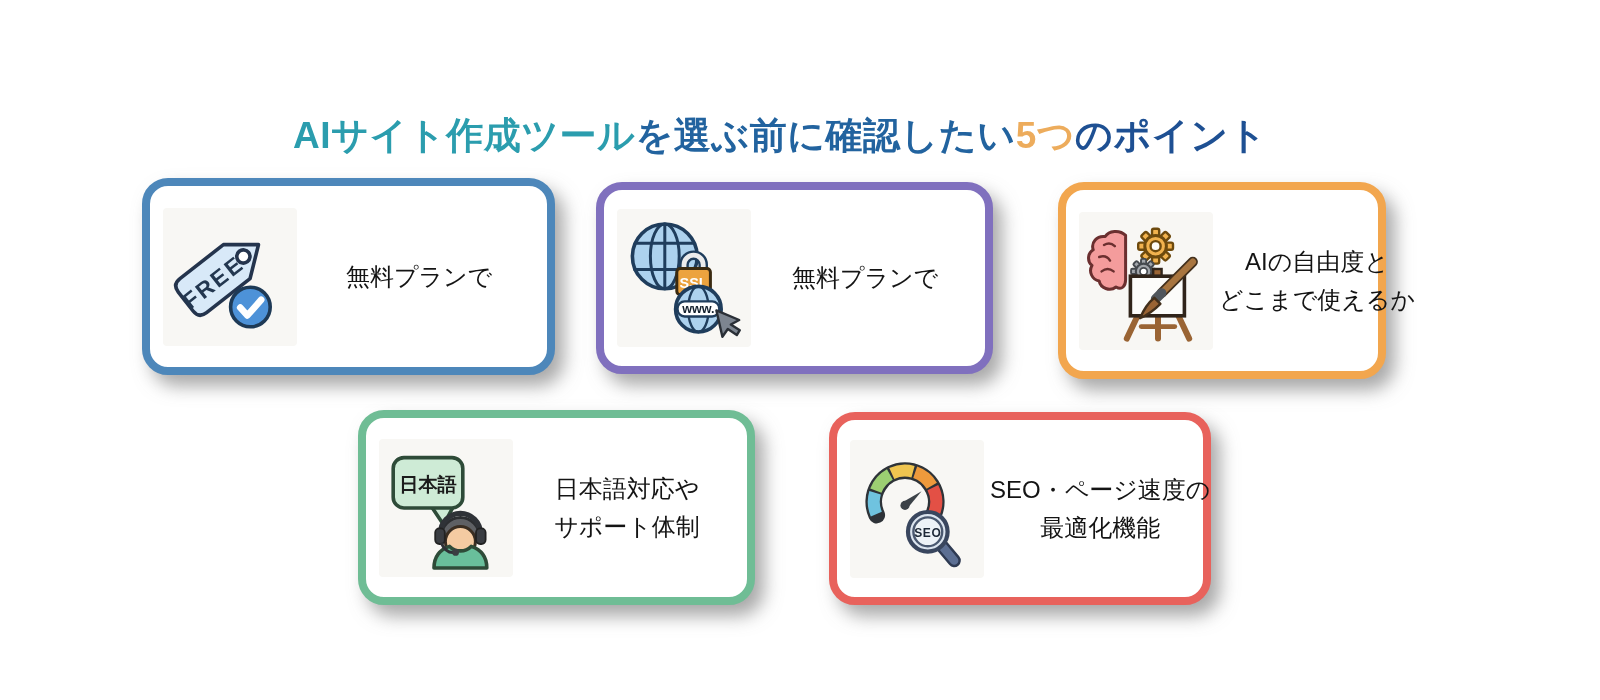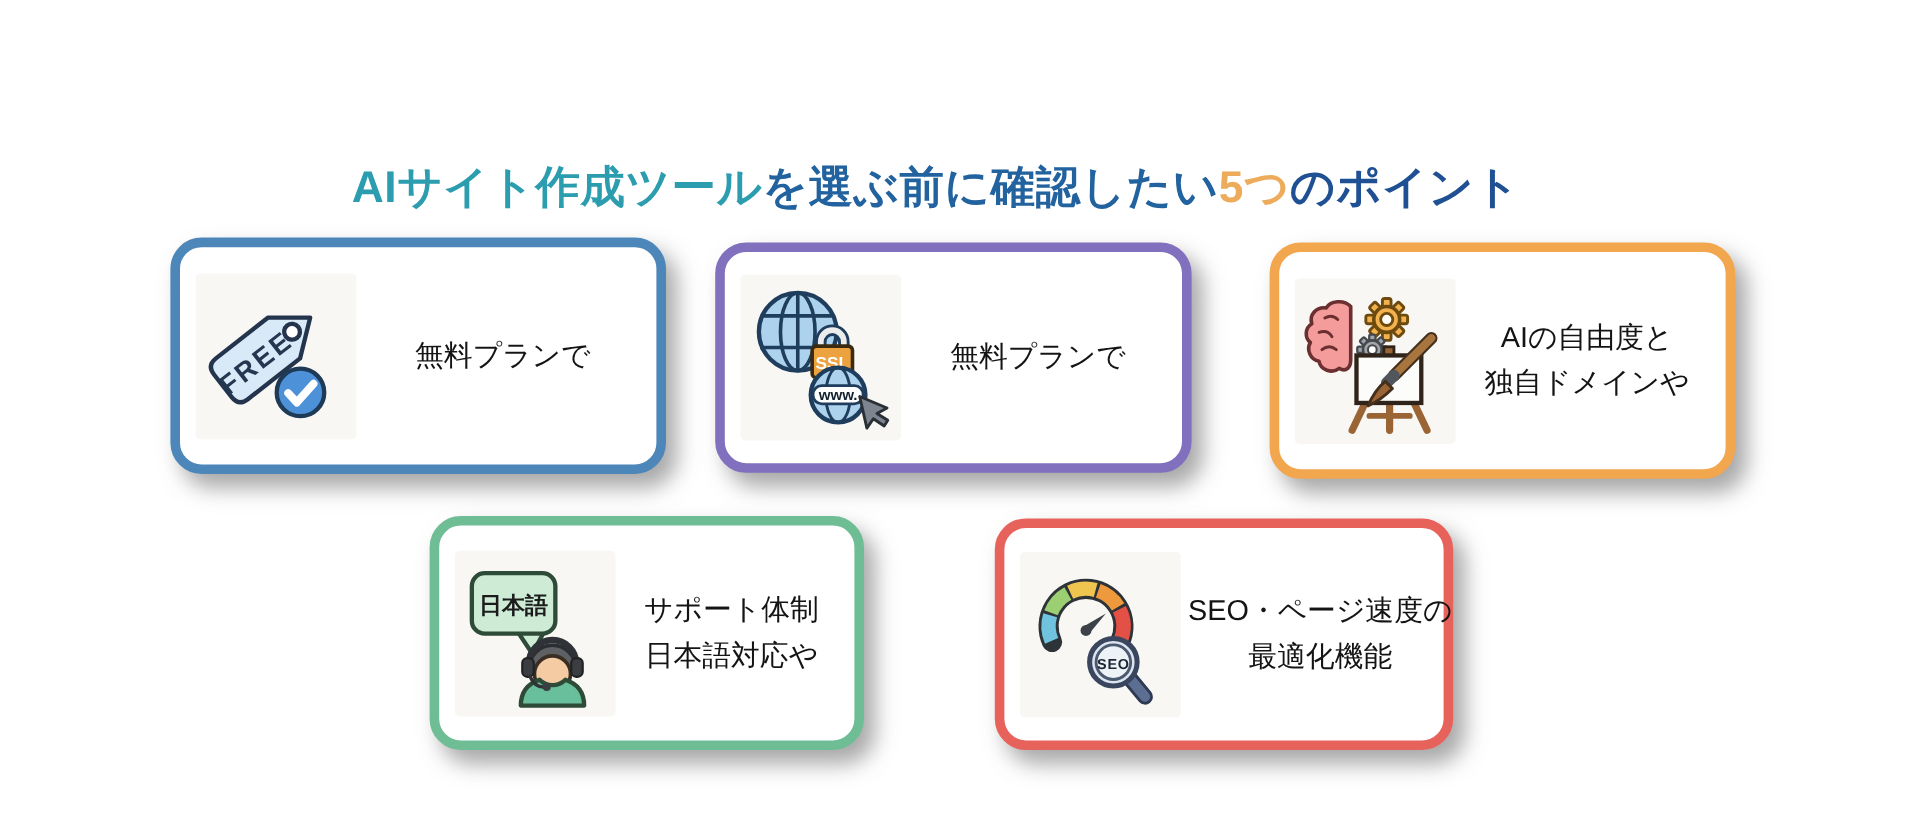--- a/index.html
+++ b/index.html
@@ -3,21 +3,21 @@
 <meta charset="utf-8">
 <style>
   html,body{margin:0;padding:0;}
   body{
     width:1600px;height:700px;
     background:#ffffff;
     font-family:"Liberation Sans","DejaVu Sans",sans-serif;
     overflow:hidden;
     position:relative;
   }
-  .canvas{position:absolute;inset:0;margin-top:20px;}
+  .canvas{position:absolute;inset:0;}
 
   .page-title{
     position:absolute;
     top:86px;left:0;width:1560px;
     text-align:center;
     font-size:37px;
     font-weight:700;
     letter-spacing:0.5px;
     white-space:nowrap;
   }
@@ -27,22 +27,22 @@
     box-sizing:border-box;
     background:#ffffff;
     border:8px solid #888;
     border-radius:26px;
     box-shadow:9px 11px 18px rgba(96,96,96,0.55);
     display:flex;
     align-items:center;
   }
   .card-1{left:142px;top:178px;width:413px;height:197px;}
   .card-2{left:596px;top:182px;width:397px;height:192px;}
-  .card-3{left:1058px;top:182px;width:388px;height:197px;}
-  .card-4{left:358px;top:410px;width:362px;height:195px;}
+  .card-3{left:1058px;top:182px;width:328px;height:197px;}
+  .card-4{left:358px;top:410px;width:397px;height:195px;}
   .card-5{left:829px;top:412px;width:382px;height:193px;}
 
   .icon-box{
     width:134px;height:138px;
     margin-left:13px;
     flex:0 0 auto;
     display:flex;align-items:center;justify-content:center;
     background:#f8f7f4;
     border-radius:4px;
   }
@@ -146,43 +146,43 @@
         <path d="M46 88 H74" stroke="#9A6434" stroke-width="4" stroke-linecap="round"></path>
         <rect x="37" y="46" width="45" height="33" fill="#FCFCFA" stroke="#30241A" stroke-width="3"></rect>
         <line x1="89" y1="34" x2="63" y2="60" stroke="#43301C" stroke-width="8.5" stroke-linecap="round"></line>
         <line x1="89" y1="34" x2="63" y2="60" stroke="#A8753F" stroke-width="5.5" stroke-linecap="round"></line>
         <line x1="63" y1="60" x2="58" y2="65" stroke="#50565C" stroke-width="8" stroke-linecap="round"></line>
         <path d="M57 64 C52 68 48 74 45 81 C52 78 58 73 62 69 Z" fill="#9A6434" stroke="#43301C" stroke-width="2" stroke-linejoin="round"></path>
       </svg>
     </div>
     <div class="card-text">
       <div>AIの自由度と</div>
-      <div>独自ドメインや</div>
+      <div>どこまで使えるか</div>
     </div>
   </div>
 
   <div class="card card-4" style="border-color: rgb(111, 189, 149);">
     <div class="icon-box">
       <svg width="120" height="120" viewBox="0 0 100 100">
         <path d="M38 49 L48 64 L56 49 Z" fill="#CEEBD6" stroke="#2E4B38" stroke-width="3" stroke-linejoin="round"></path>
         <rect x="6" y="8" width="58" height="42" rx="9" fill="#CEEBD6" stroke="#2E4B38" stroke-width="3"></rect>
         <text x="35" y="35.5" text-anchor="middle" font-size="16" font-weight="600" fill="#1B1B1B">日本語</text>
         <path d="M46 74 A16 16 0 0 1 78 74 Z" fill="#5E6064" stroke="#2C2E31" stroke-width="2.5"></path>
         <circle cx="62" cy="78" r="12.5" fill="#F4CBA2" stroke="#3A2E22" stroke-width="2.5"></circle>
         <path d="M40 100 C40 88 47 84 53 82 C58 87 66 87 71 82 C77 84 84 88 84 100 Z" fill="#69BF9B" stroke="#2E4B38" stroke-width="3" stroke-linejoin="round"></path>
         <path d="M45.5 71 A16.5 16.5 0 0 1 78.5 71" fill="none" stroke="#2F3237" stroke-width="4.5"></path>
         <rect x="41" y="67" width="8" height="13" rx="3.5" fill="#3A3D42" stroke="#222222" stroke-width="1.5"></rect>
         <rect x="75" y="67" width="8" height="13" rx="3.5" fill="#3A3D42" stroke="#222222" stroke-width="1.5"></rect>
         <path d="M46 79 Q50 88 57 87" fill="none" stroke="#2F3237" stroke-width="2.5"></path>
         <circle cx="58" cy="87" r="2.8" fill="#3A3D42"></circle>
       </svg>
     </div>
     <div class="card-text">
+      <div>日本語対応や</div>
       <div>サポート体制</div>
-      <div>日本語対応や</div>
     </div>
   </div>
 
   <div class="card card-5" style="border-color: rgb(232, 98, 92);">
     <div class="icon-box">
       <svg width="120" height="120" viewBox="0 0 100 100">
         <path d="M16.4 55.0 A26 26 0 1 1 63.6 55.0" fill="none" stroke="#2E3338" stroke-width="14" stroke-linecap="round"></path>
         <path d="M16.1 54.2 A26 26 0 0 1 15.1 36.4" fill="none" stroke="#6FC3DF" stroke-width="10"></path>
         <path d="M15.7 34.7 A26 26 0 0 1 27.4 21.3" fill="none" stroke="#9CCF72" stroke-width="10"></path>
         <path d="M29.0 20.4 A26 26 0 0 1 46.7 18.9" fill="none" stroke="#EFC550" stroke-width="10"></path>

